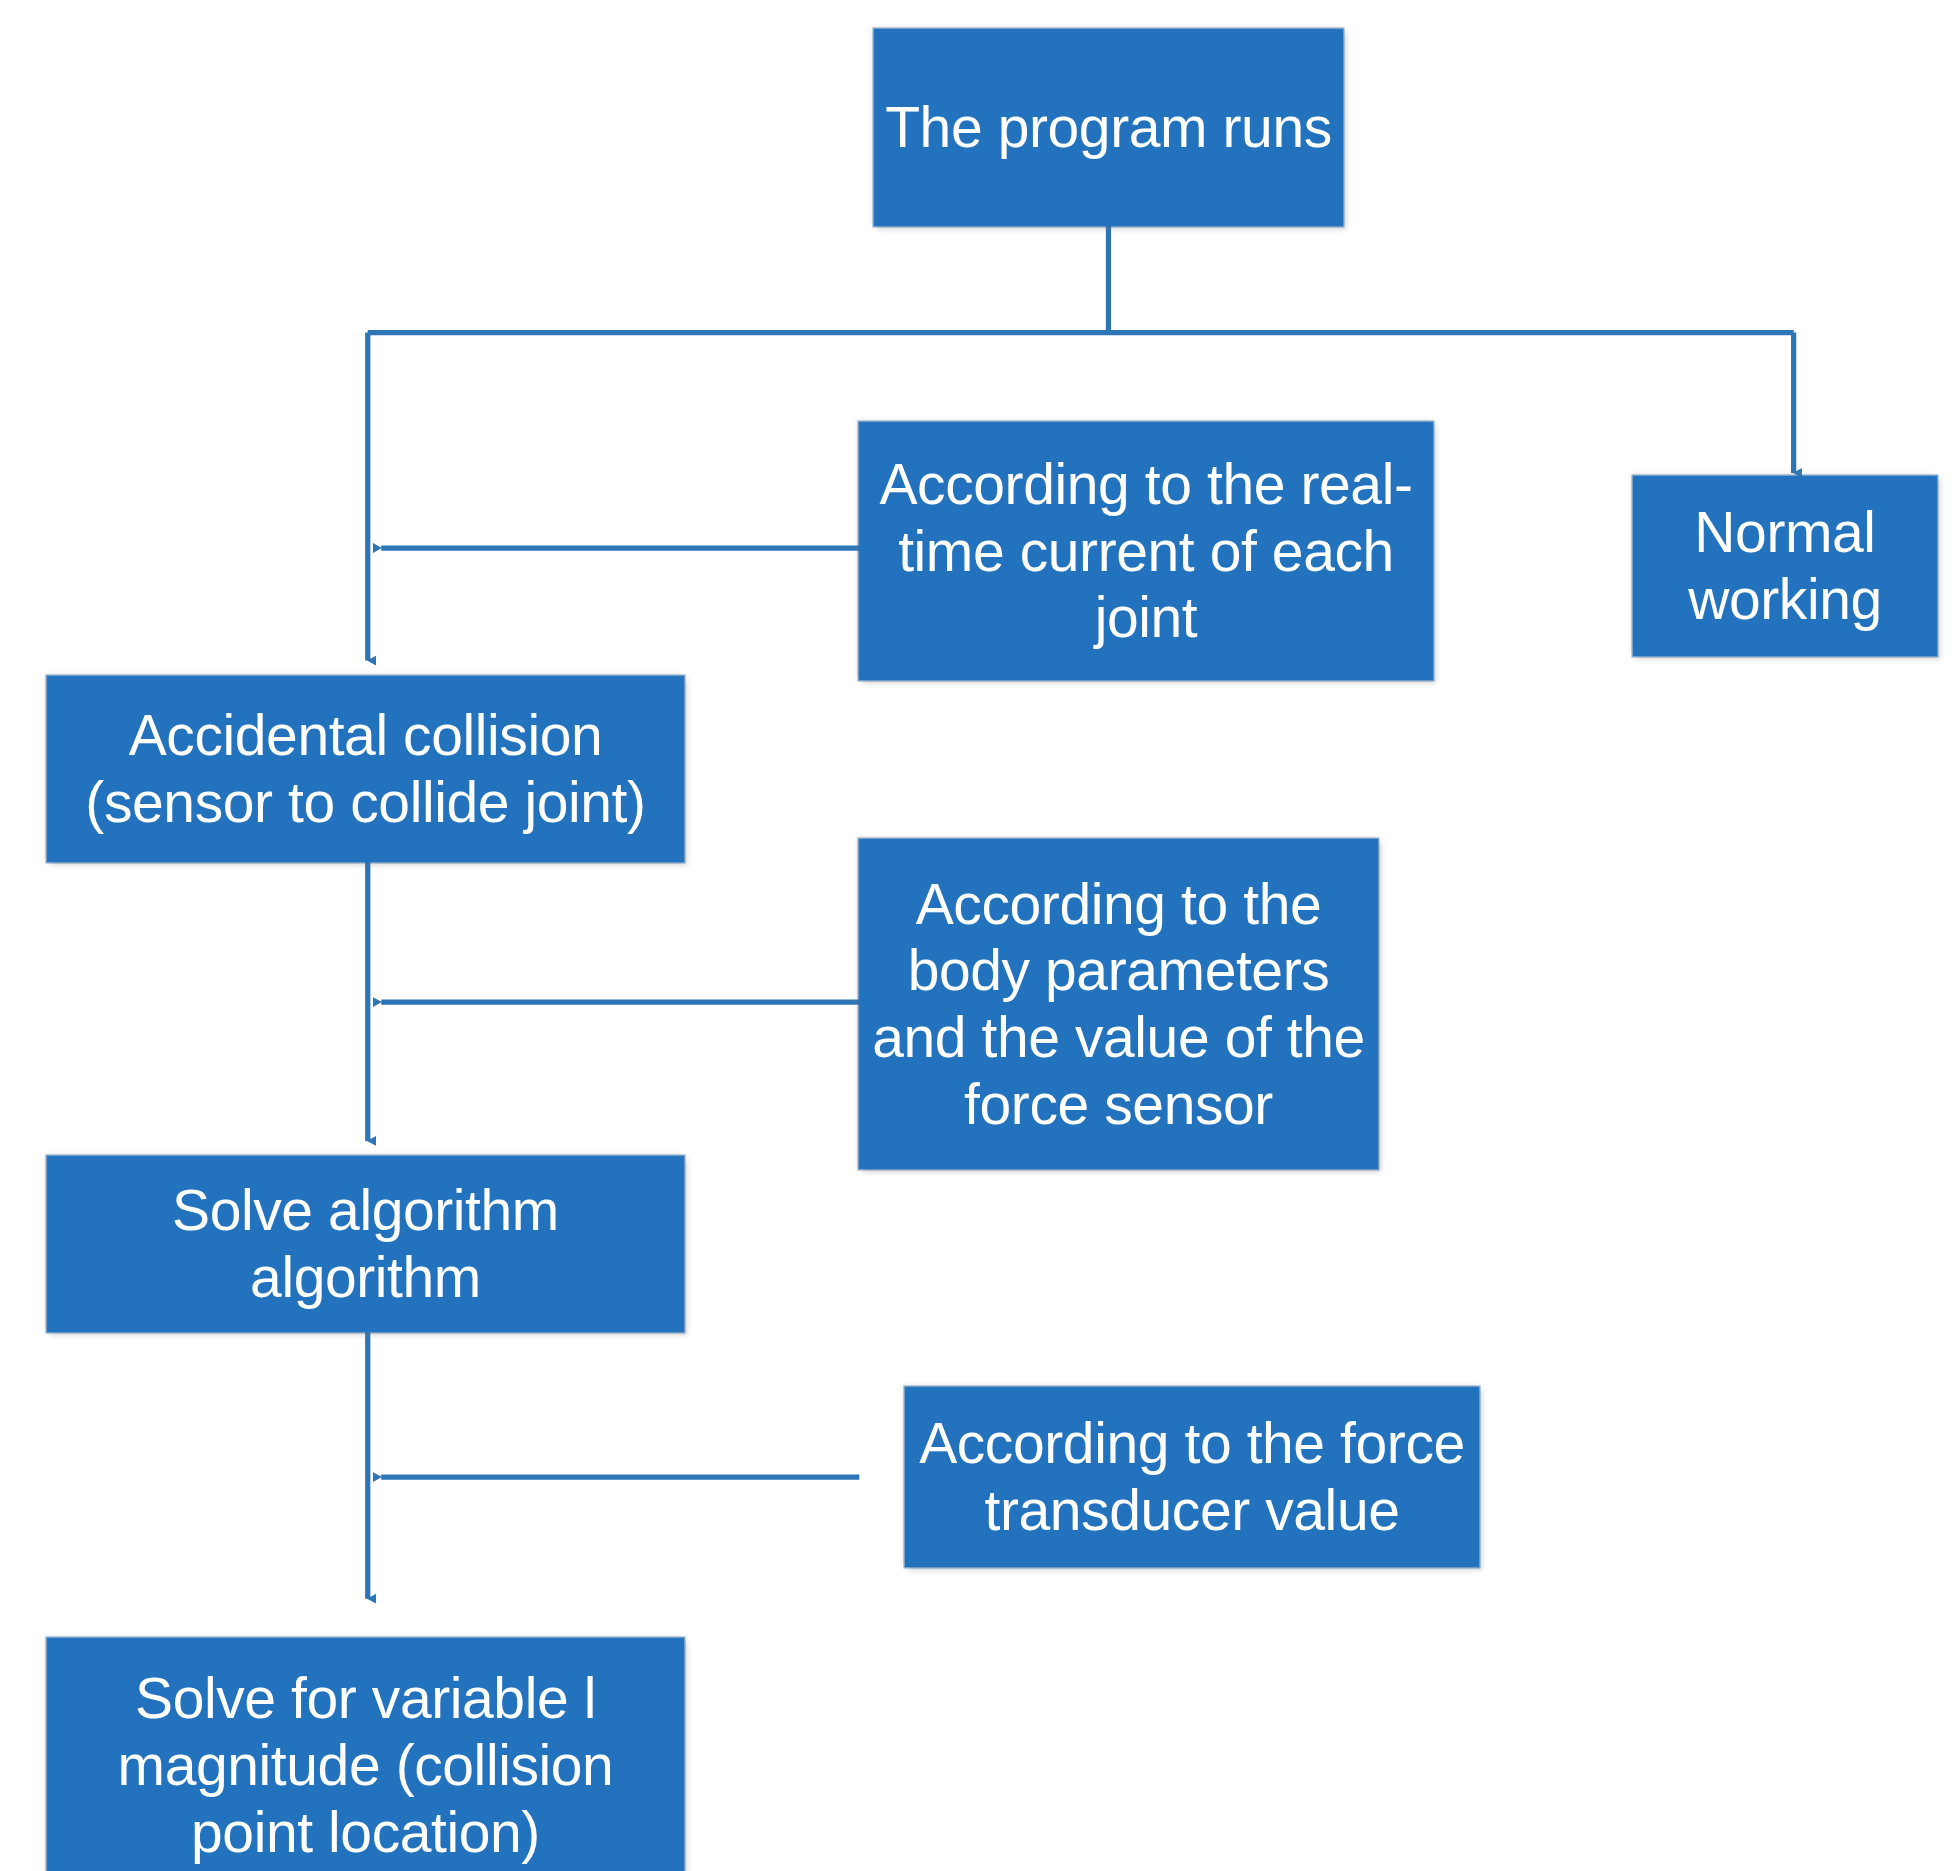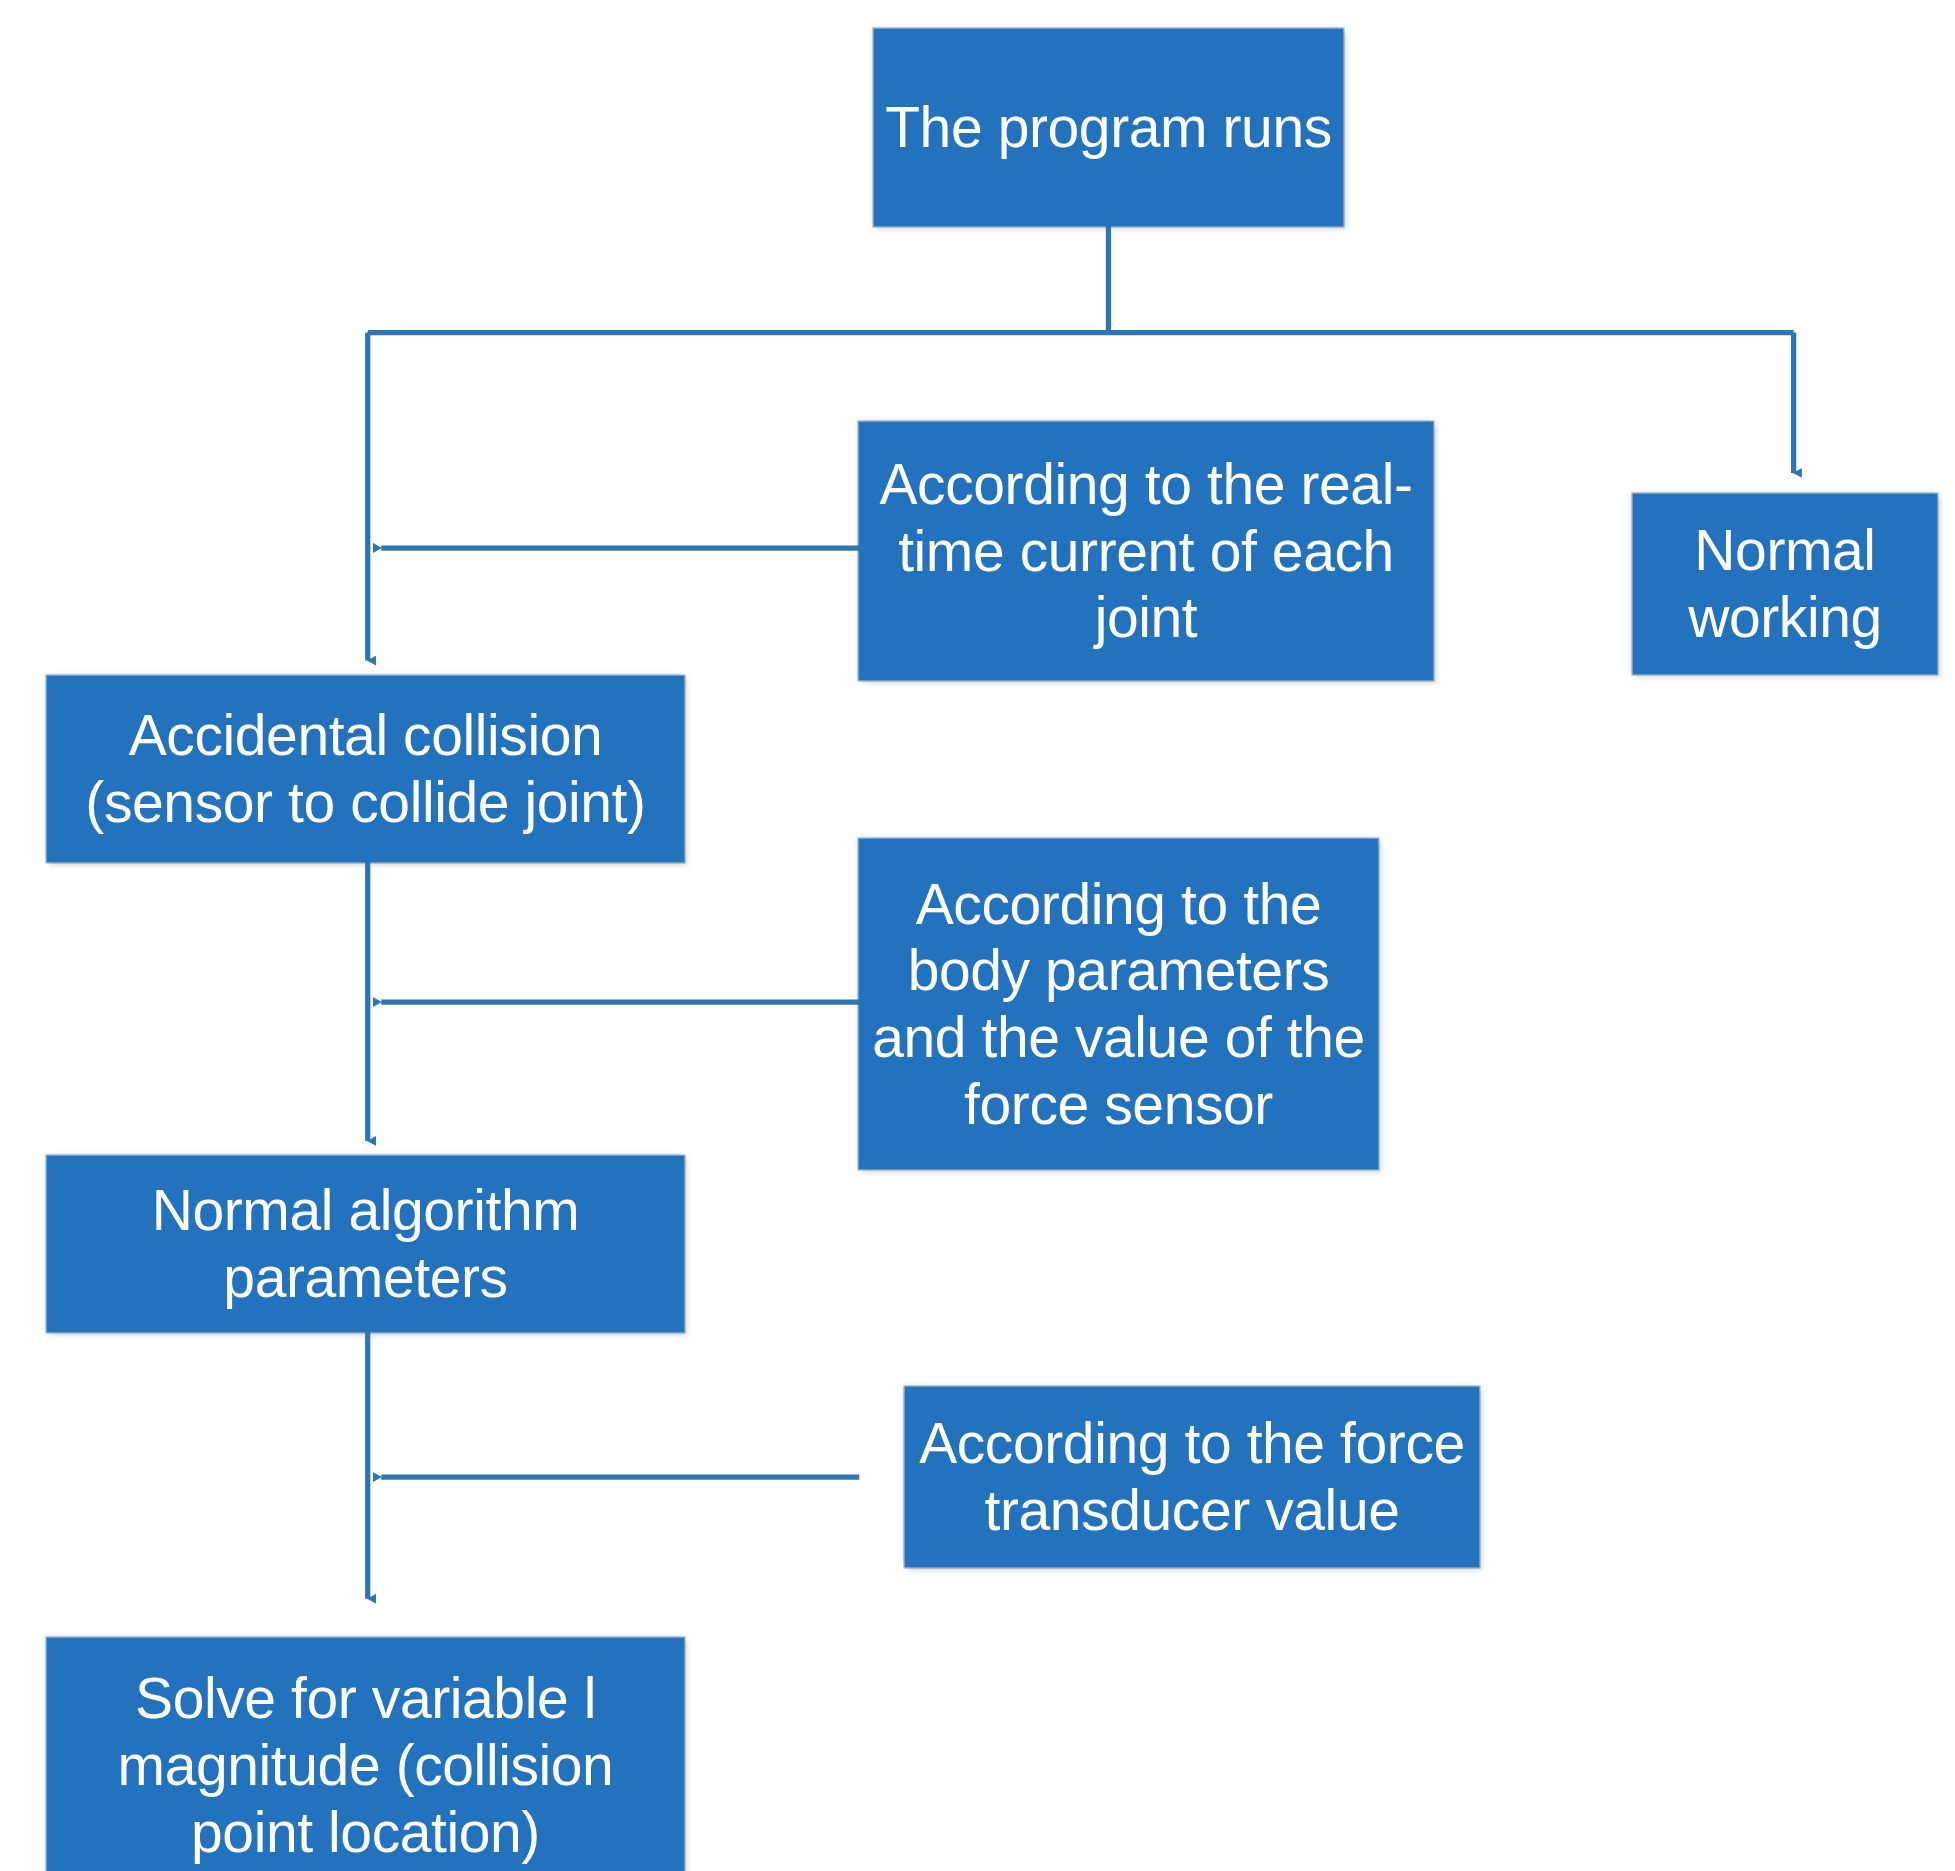--- a/index.html
+++ b/index.html
@@ -44,21 +44,21 @@
                 3px 3px 5.3px rgba(120,120,120,0.30),
                 -2.3px -2.3px 4.5px rgba(150,150,150,0.22);
   }
   .node span {
     display: block;
     width: 100%;
   }
 
   
   #node-program-runs      { left:874px; top:28.5px;   width:469px;  height:197px;  font-size:57px; }
-  #node-normal-working    { left:1633px; top:494px;  width:304px;  height:180px;  font-size:57px; }
+  #node-normal-working    { left:1633px; top:476px;  width:304px;  height:180px;  font-size:57px; }
   #node-realtime-current  { left:859px; top:422px;  width:574px;  height:258px;  font-size:57px; }
   #node-body-params       { left:859px; top:839px; width:519px;  height:330px;  font-size:57px; }
   #node-force-transducer  { left:859px; top:1387px; width:574px;  height:180px;  font-size:57px;margin-left:46px; }
   #node-accidental-collision { left:47px;  top:676px;  width:637px; height:186px;  font-size:57px; }
   #node-solve-algorithm   { left:47px;  top:1156px; width:637px;  height:176px;  font-size:57px; }
   #node-solve-variable    { left:47px;  top:1614px; width:637px;  height:255px;  font-size:57px;margin-top:24px; }
 </style>
 </head>
 <body>
 
@@ -122,21 +122,21 @@
 
   <div class="node" id="node-accidental-collision">
     <span>Accidental collision (sensor to collide joint)</span>
   </div>
 
   <div class="node" id="node-body-params">
     <span>According to the body parameters and the value of the force sensor</span>
   </div>
 
   <div class="node" id="node-solve-algorithm">
-    <span>Normal algorithm parameters</span>
+    <span>Solve algorithm algorithm</span>
   </div>
 
   <div class="node" id="node-force-transducer">
     <span>According to the force transducer value</span>
   </div>
 
   <div class="node" id="node-solve-variable">
     <span>Solve for variable l magnitude (collision point location)</span>
   </div>
 

